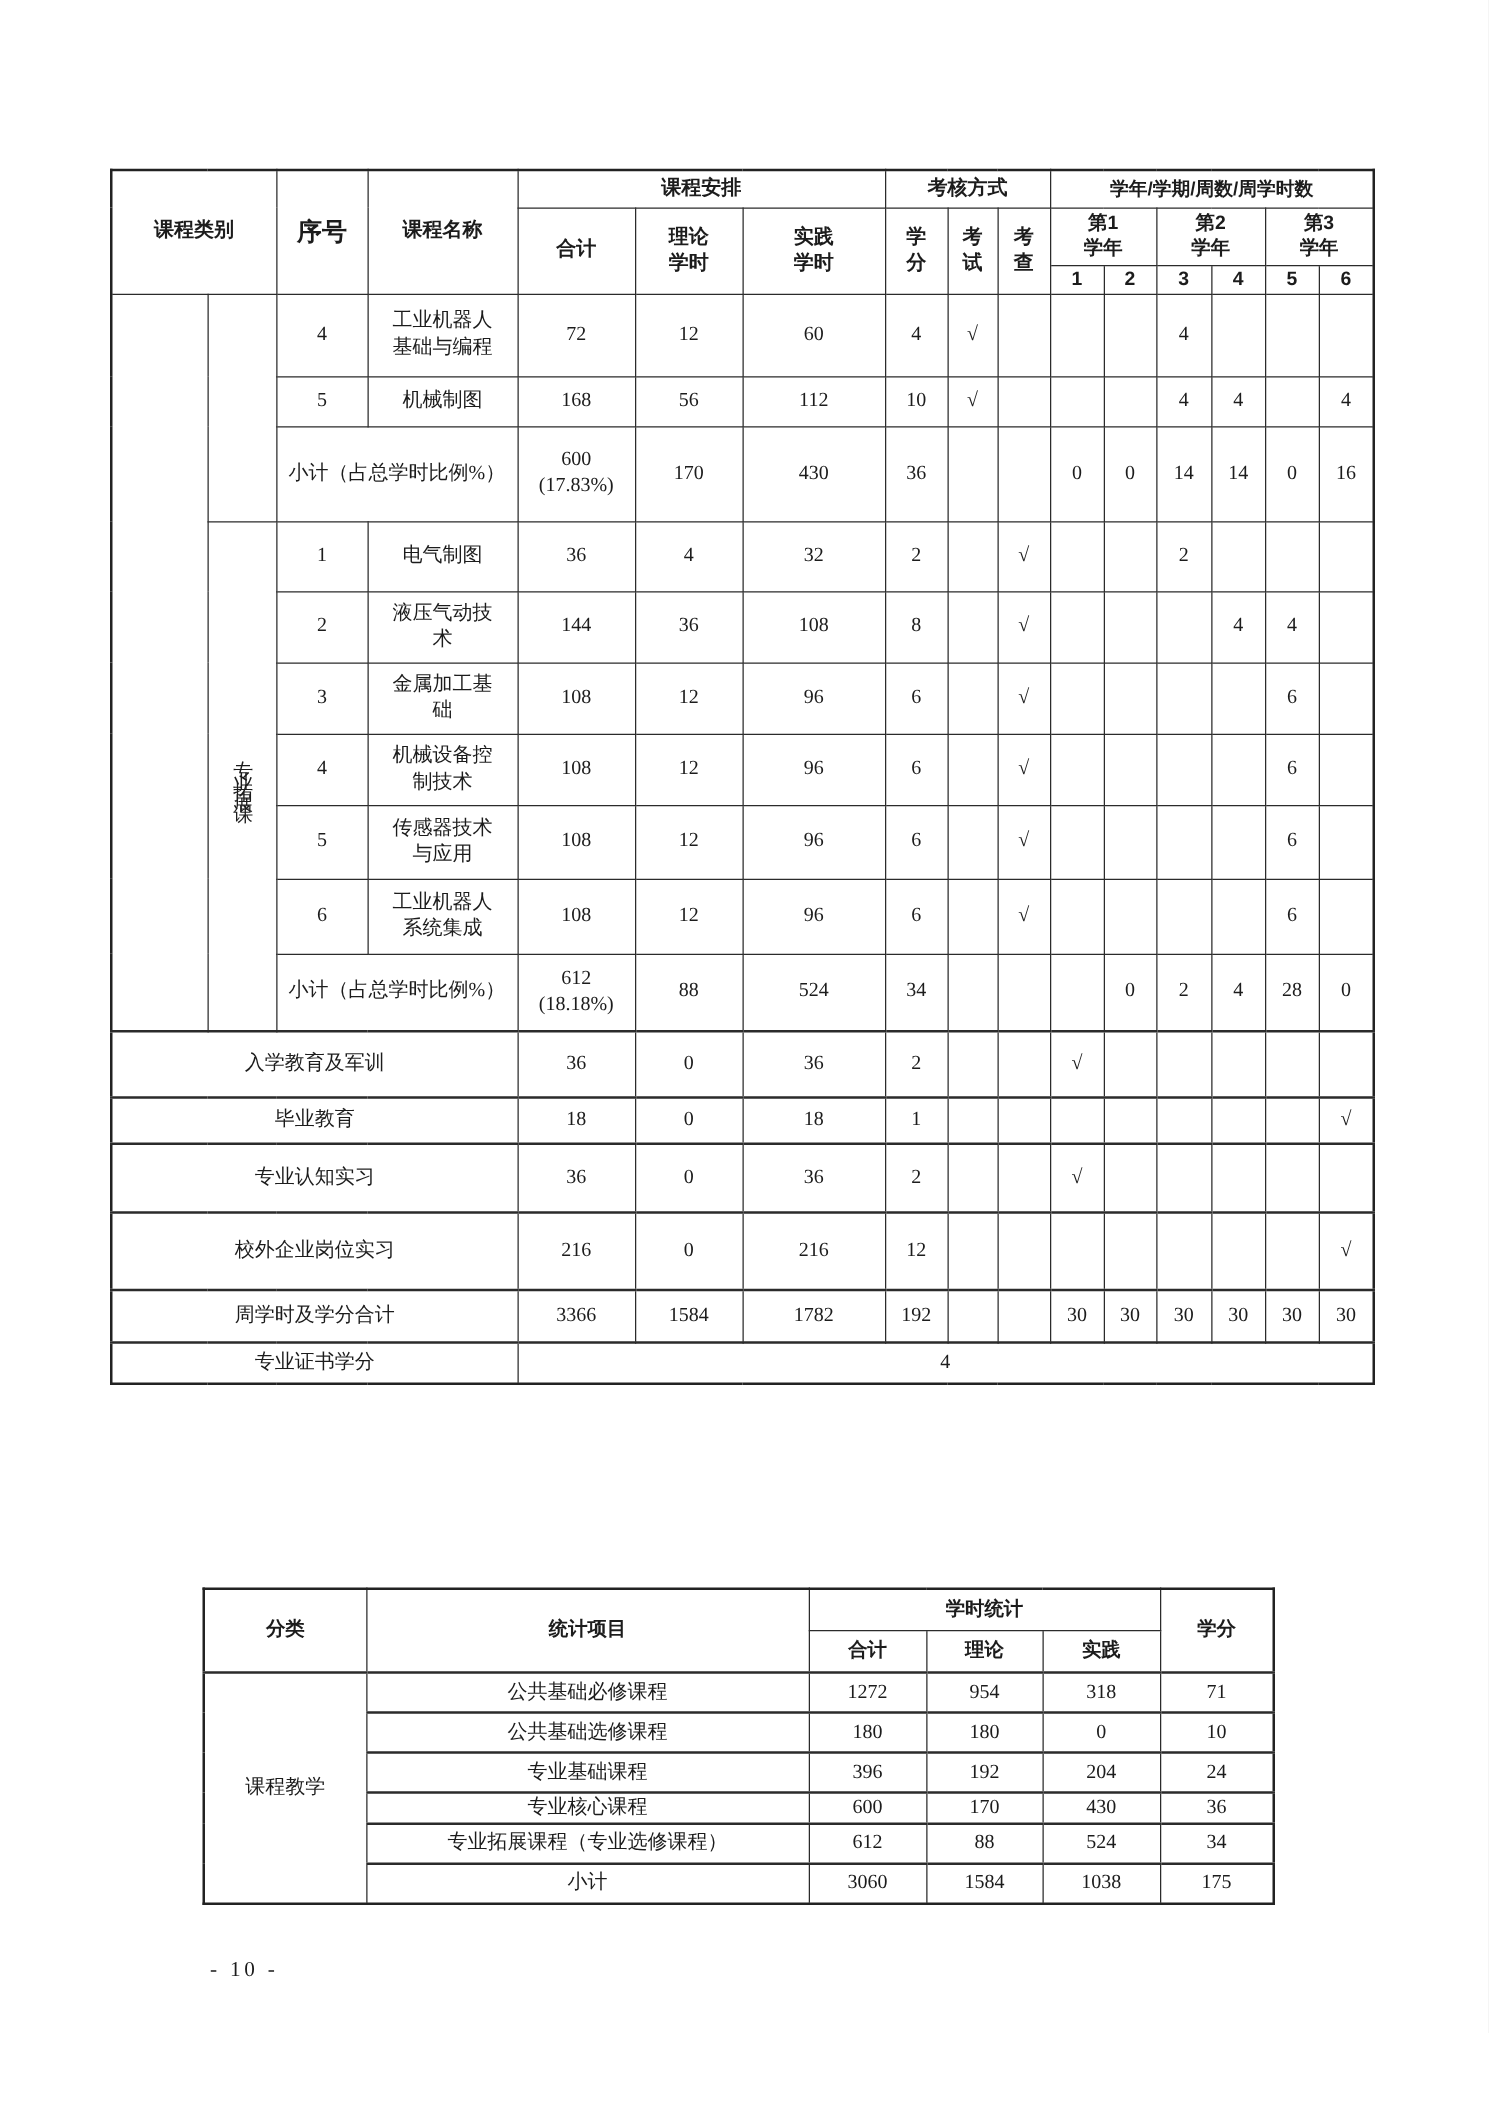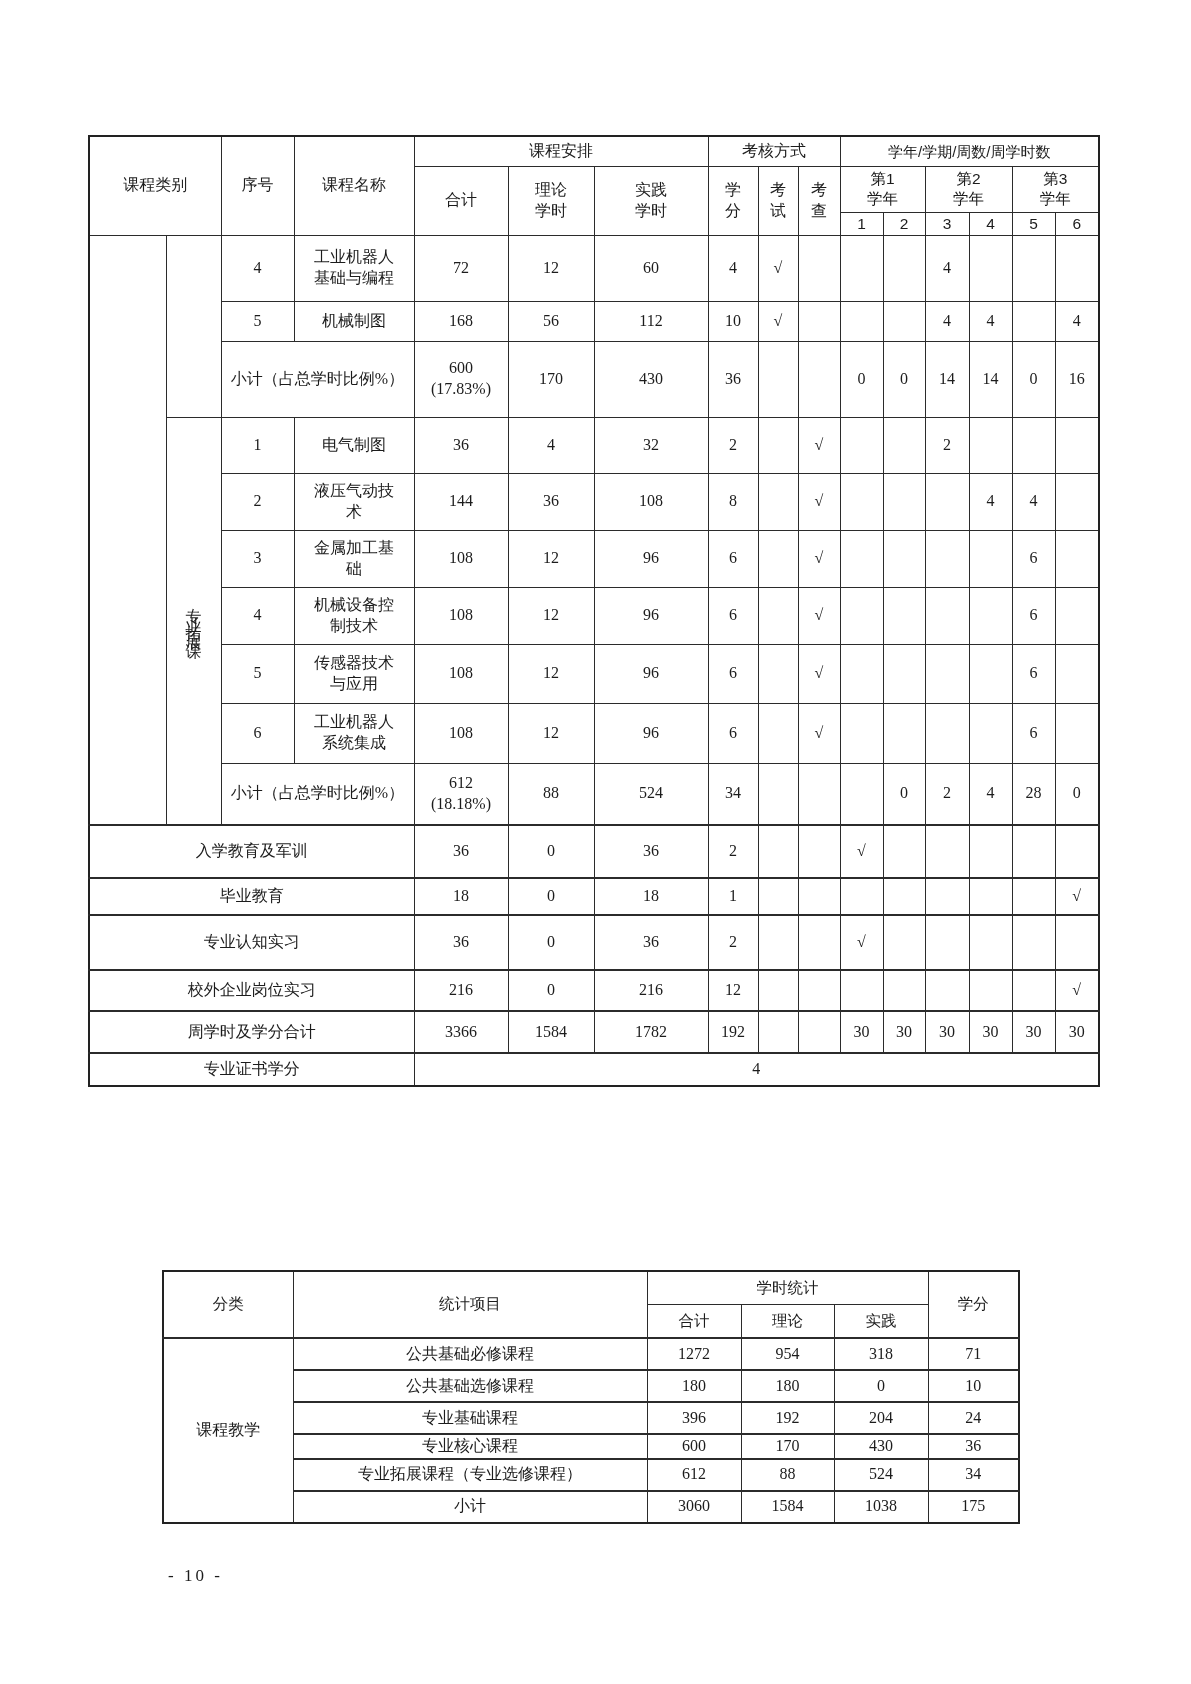--- a/index.html
+++ b/index.html
@@ -19,21 +19,21 @@
     text-align: center;
     vertical-align: middle;
     white-space: pre-line;
     padding: 1px 2px;
     font-size: 16px;
     line-height: 1.3;
     overflow: hidden;
     font-weight: normal;
   }
   th {
-    font-weight: normal;
+    font-weight: bold;
     font-family: "Liberation Sans", "DejaVu Sans", sans-serif;
     font-size: 15.5px;
   }
   .t1 {
     position: absolute; left: 88px; top: 135px;
     width: 1010px;
     border: 2px solid #222222;
   }
   .t1 tr.sep > td { border-top-width: 2px; }
   .t2 {
@@ -86,21 +86,21 @@
         <col style="width:42px">
         <col style="width:44px">
       <col style="width:43px">
         <col style="width:43px">
         <col style="width:44px">
     </colgroup>
     <tbody>
 
       <tr style="height:30px">
         <th colspan="2" rowspan="3" style="font-size:16px">课程类别</th>
-        <th rowspan="3" style="font-size:16px">序号</th>
+        <th rowspan="3" style="font-size:20px">序号</th>
         <th rowspan="3" style="font-size:16px">课程名称</th>
         <th colspan="3" style="font-size:16px">课程安排</th>
         <th colspan="3" style="font-size:16px">考核方式</th>
         <th colspan="6" style="font-size:15px">学年/学期/周数/周学时数</th>
       </tr>
       <tr style="height:46px">
         <th rowspan="2" style="font-size:16px">合计</th>
         <th rowspan="2" style="font-size:16px">理论
 学时</th>
         <th rowspan="2" style="font-size:16px">实践
@@ -340,21 +340,21 @@
         <td>2</td>
         <td></td>
         <td></td>
         <td>√</td>
         <td></td>
         <td></td>
         <td></td>
         <td></td>
         <td></td>
       </tr>
-      <tr class="sep" style="height:41px">
+      <tr class="sep" style="height:62px">
         <td colspan="4">校外企业岗位实习</td>
         <td>216</td>
         <td>0</td>
         <td>216</td>
         <td>12</td>
         <td></td>
         <td></td>
         <td></td>
         <td></td>
         <td></td>

